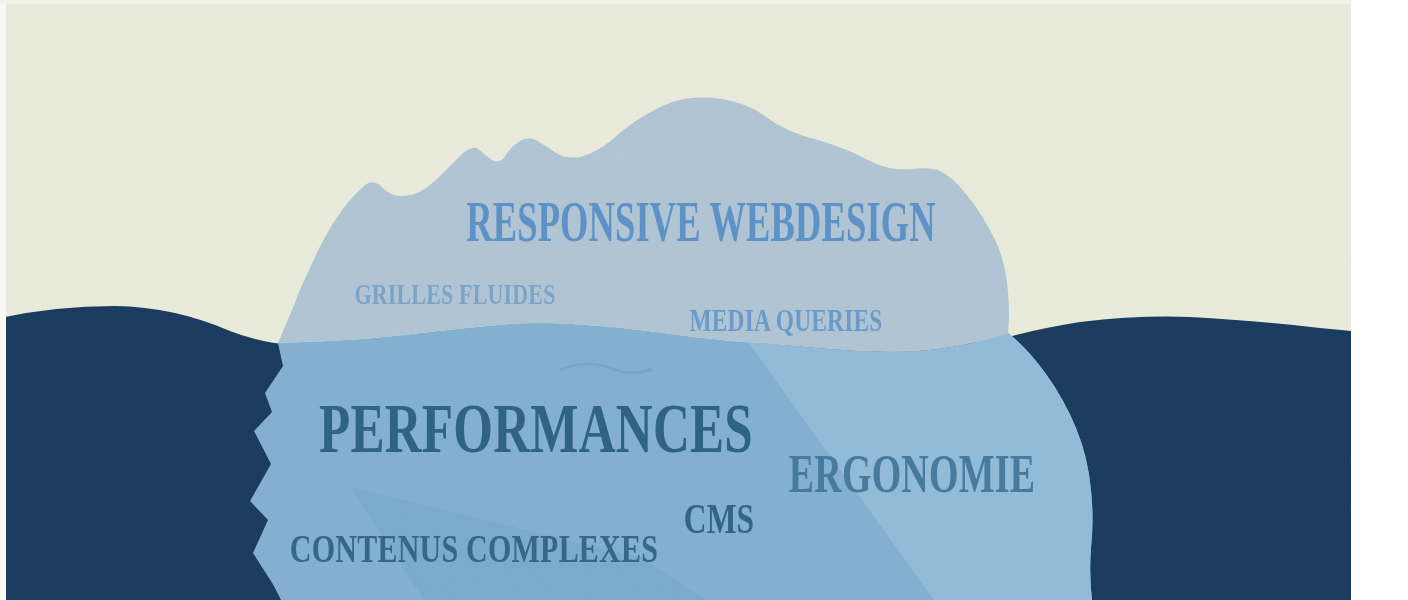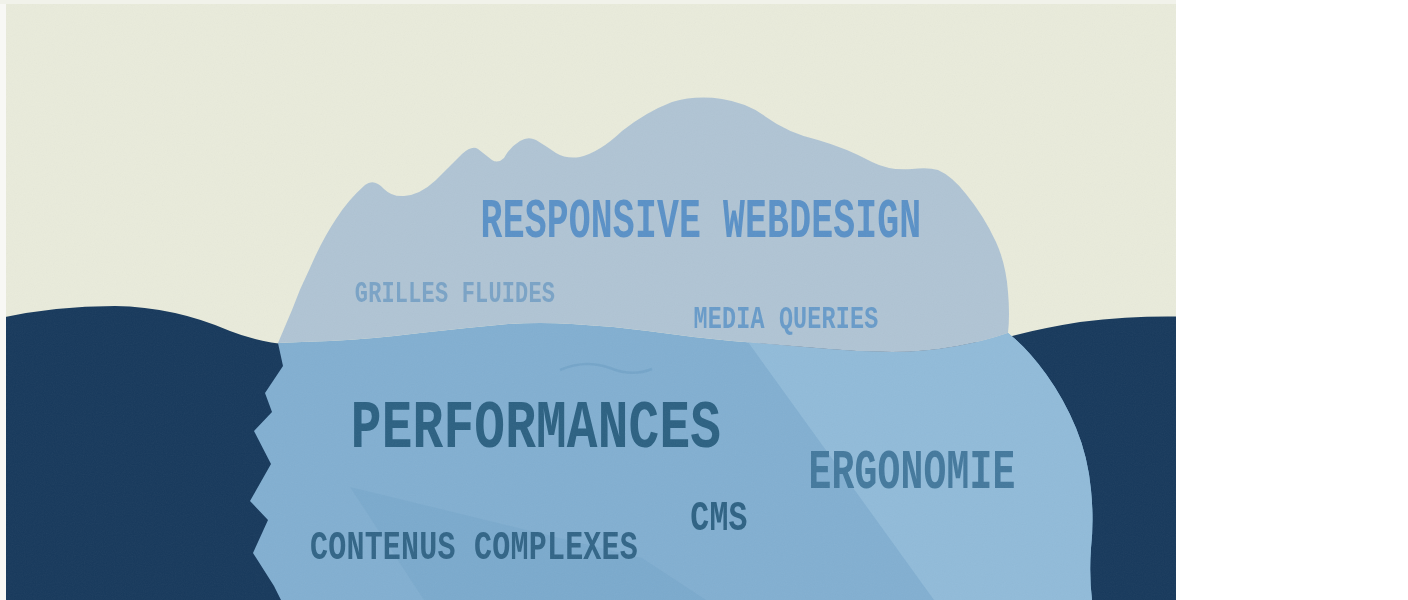--- a/index.html
+++ b/index.html
@@ -1,21 +1,22 @@
 <!DOCTYPE html>
 <html><head>
 <meta charset="utf-8">
 <style>
   html,body{margin:0;padding:0;background:#ffffff;}
   .stage{
     position:relative;
-    width:1176px;height:600px;
+    width:1304px;height:600px;
     overflow:hidden;
     background:#e9ebdb;
-    font-family:Liberation Mono, monospace;
+    font-family:Liberation Serif, serif;
+    padding-left:47px;
   }
   .scene{position:absolute;inset:0;width:1408px;height:600px;display:block;}
   .label{
     position:absolute;
     font-weight:700;
     line-height:1;
     white-space:nowrap;
     transform:translate(-50%,-50%) scaleX(var(--sx,0.72));
     letter-spacing:0.3px;
     user-select:none;

